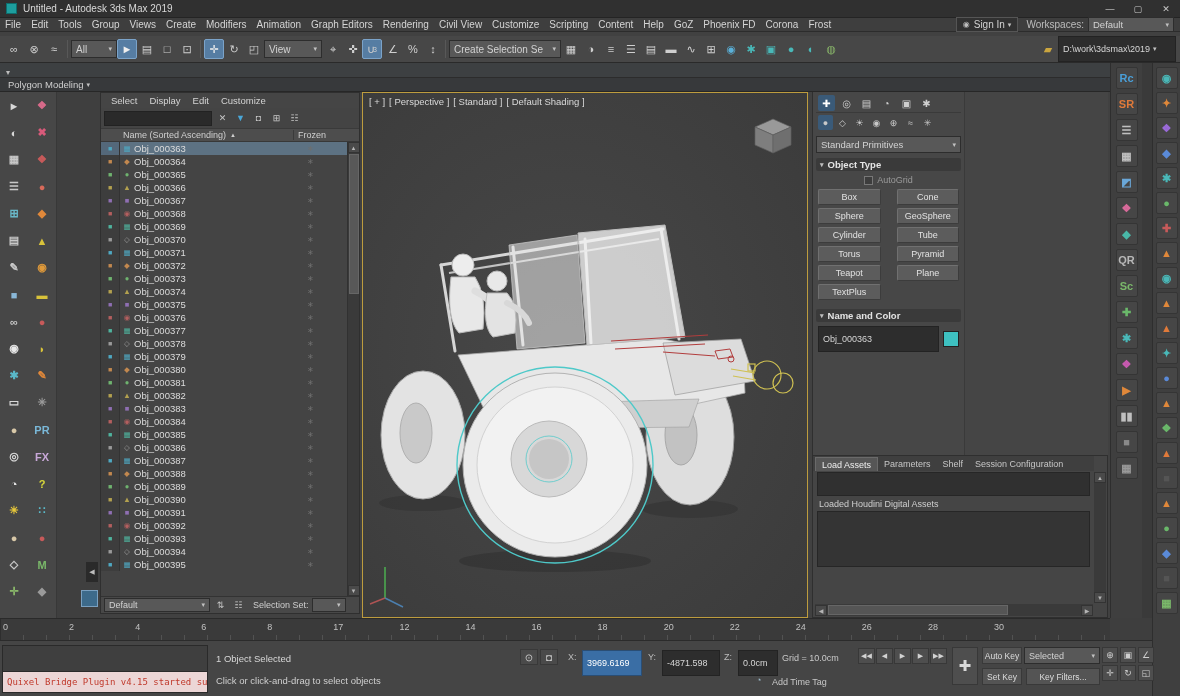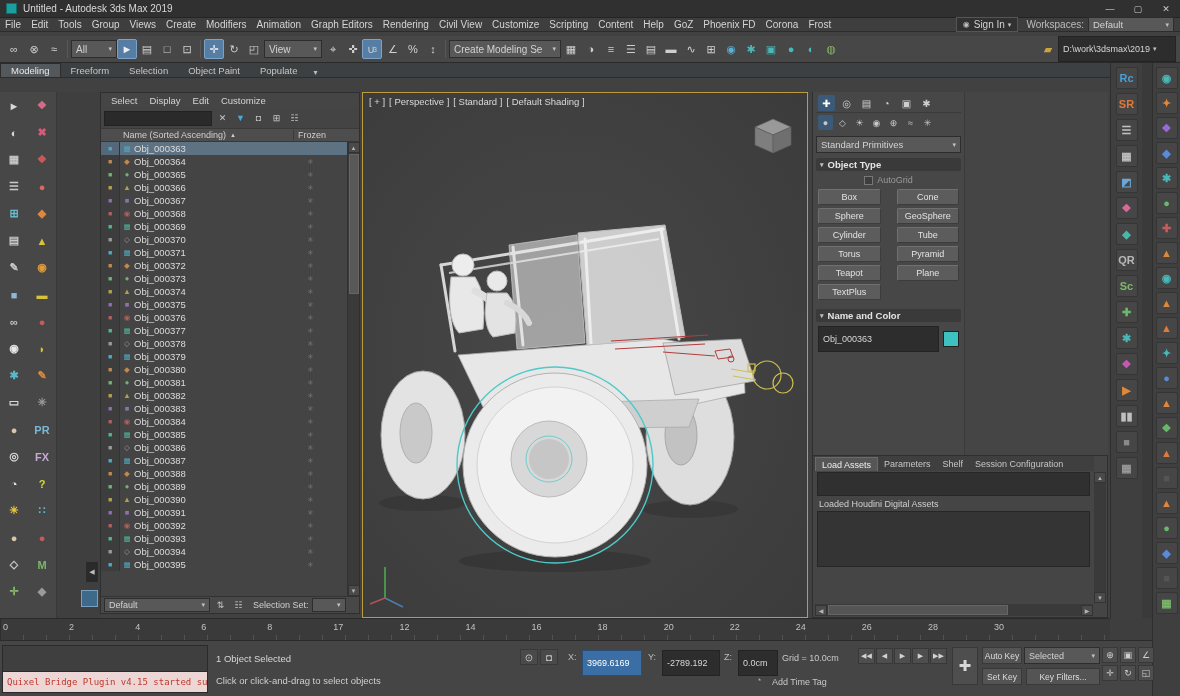--- a/index.html
+++ b/index.html
@@ -248,21 +248,21 @@
           <span>%</span>
           <span class="badge"></span>
         </span>
         <span class="ibtn" style="color: rgb(207, 207, 207);">
           <span>↕</span>
           <span class="badge"></span>
         </span>
       </span>
     <span class="sep"></span>
     <span class="dd" style="width:112px;height:18px">
-      <span>Create Modeling Se</span>
+      <span>Create Selection Se</span>
         <span class="caret">▾</span>
     </span>
     <span class="tb-group">
 
     <span class="ibtn" style="color: rgb(207, 207, 207);">▦</span>
         <span class="ibtn" style="color: rgb(207, 207, 207);">◑</span>
         <span class="ibtn" style="color: rgb(207, 207, 207);">≡</span>
         <span class="ibtn" style="color: rgb(207, 207, 207);">☰</span>
         <span class="ibtn" style="color: rgb(207, 207, 207);">▤</span>
         <span class="ibtn" style="color: rgb(207, 207, 207);">▬</span>
@@ -278,31 +278,27 @@
     <span style="margin-left:auto" class="flex">
       <span class="ibtn" style="color:#caa53f">▰</span>
       <span class="field" style="width:118px;height:18px;font-size:9px">
         <span>D:\work\3dsmax\2019</span>
           <span class="caret">▾</span>
       </span>
     </span>
   </div>
 
   <div class="ribtabs">
-    <span style="display:flex">
-
-    <span class="rtab active">Modeling</span>
-        <span class="rtab">Freeform</span>
-        <span class="rtab">Selection</span>
-        <span class="rtab">Object Paint</span>
-        <span class="rtab">Populate</span>
-      </span>
     <span class="ribx">
       <span>▾</span>
     </span>
+  </div>
+  <div class="ribsub">
+    <span>Polygon Modeling</span>
+    <span class="caret">▾</span>
   </div>
 
   <div class="main">
 
     <div class="lefttools">
 
     <span class="ltool" style="color: rgb(216, 216, 216);">►</span>
         <span class="ltool" style="color: rgb(216, 106, 138);">❖</span>
         <span class="ltool" style="color: rgb(216, 216, 216);">◐</span>
         <span class="ltool" style="color: rgb(216, 90, 122);">✖</span>
@@ -870,21 +866,21 @@
       <div class="lis-top"></div>
       <div class="lis-pink">Quixel Bridge Plugin v4.15 started succ</div>
     </div>
     <div class="seltext">1 Object Selected</div>
     <div class="prompt">Click or click-and-drag to select objects</div>
     <span class="stbtn" style="left:520px;top:8px">⊙</span>
     <span class="stbtn" style="left:540px;top:8px">◘</span>
     <span class="coordlbl" style="left:568px">X:</span>
     <span class="field coordfld xsel" style="left:582px;width:60px">3969.6169</span>
     <span class="coordlbl" style="left:648px">Y:</span>
-    <span class="field coordfld" style="left:662px;width:58px">-2789.192</span>
+    <span class="field coordfld" style="left:662px;width:58px">-4871.598</span>
     <span class="coordlbl" style="left:724px">Z:</span>
     <span class="field coordfld" style="left:738px;width:40px">0.0cm</span>
     <span class="gridtxt">Grid = 10.0cm</span>
     <span class="ttagicon">◔</span>
     <span class="timetag">Add Time Tag</span>
     <span class="transport">
 
     <span class="tpbtn">◀◀</span>
         <span class="tpbtn">◀</span>
         <span class="tpbtn">▶</span>

